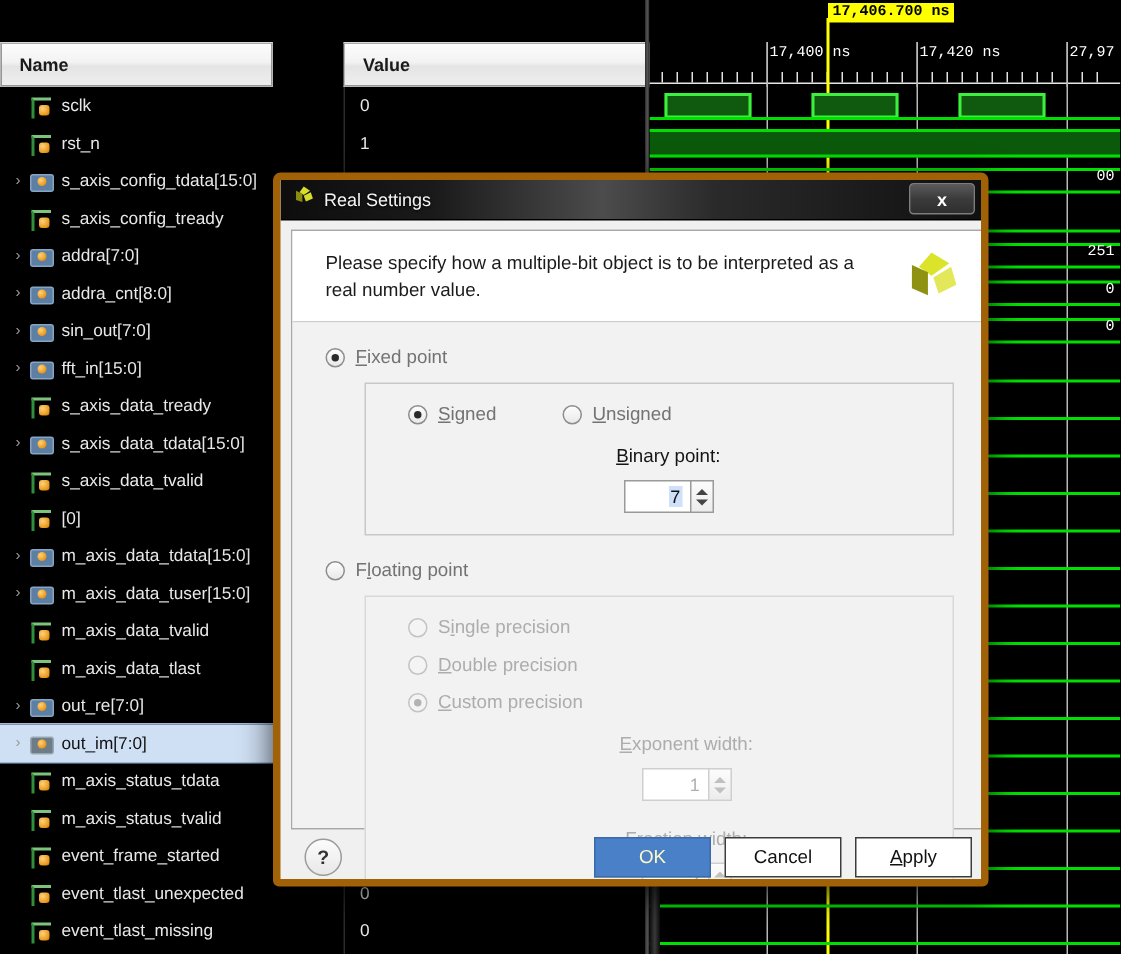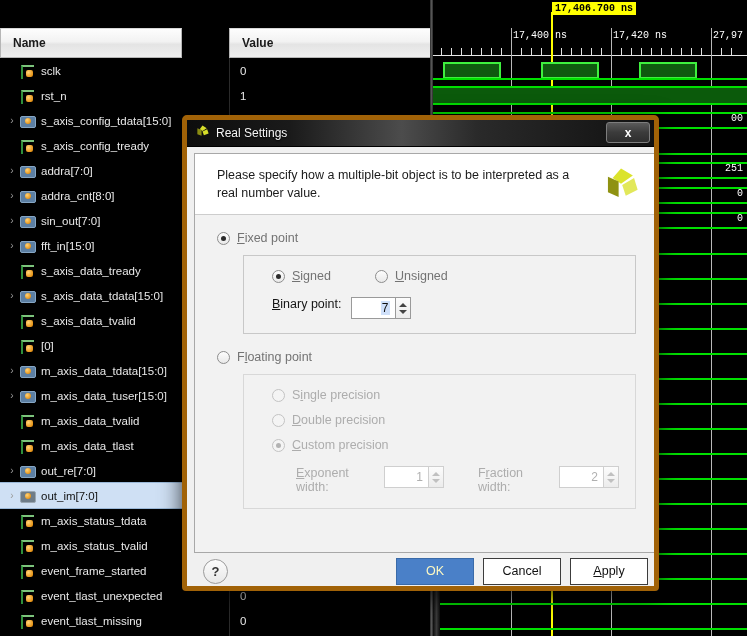--- a/index.html
+++ b/index.html
@@ -192,21 +192,21 @@
   .opt-row.dim { color: #adadad; }
   .u { text-decoration: underline; }
 
   .group-box {
     margin: 10px 0 0 26px; border: 1px solid #c8c8c8; background: #f2f2f2;
     padding: 13px 16px 14px 28px;
   }
   .group-box.dim { border-color: #d8d8d8; }
   .inline-opts { display: flex; align-items: center; gap: 44px; }
 
-  .field-row { display: flex; gap: 9px; margin-top: 14px; font-size: 12.5px; color: #151515; }
+  .field-row { display: flex; align-items: center; gap: 9px; margin-top: 14px; font-size: 12.5px; color: #151515; flex-direction: column; }
   .field-row.dim { color: #adadad; }
   .spinner { display: inline-flex; align-items: stretch; height: 22px; }
   .spin-input {
     width: 44px; background: #fff; border: 1px solid #9a9a9a; border-right: none;
     display: flex; align-items: center; justify-content: flex-end;
     padding-right: 5px; font-size: 12px; color: #111;
   }
   .spin-input .sel { background: #cfe0fa; padding: 0 1px; }
   .spin-btns {
     width: 16px; border: 1px solid #9a9a9a; background: linear-gradient(to bottom,#fcfcfc,#ececec);

